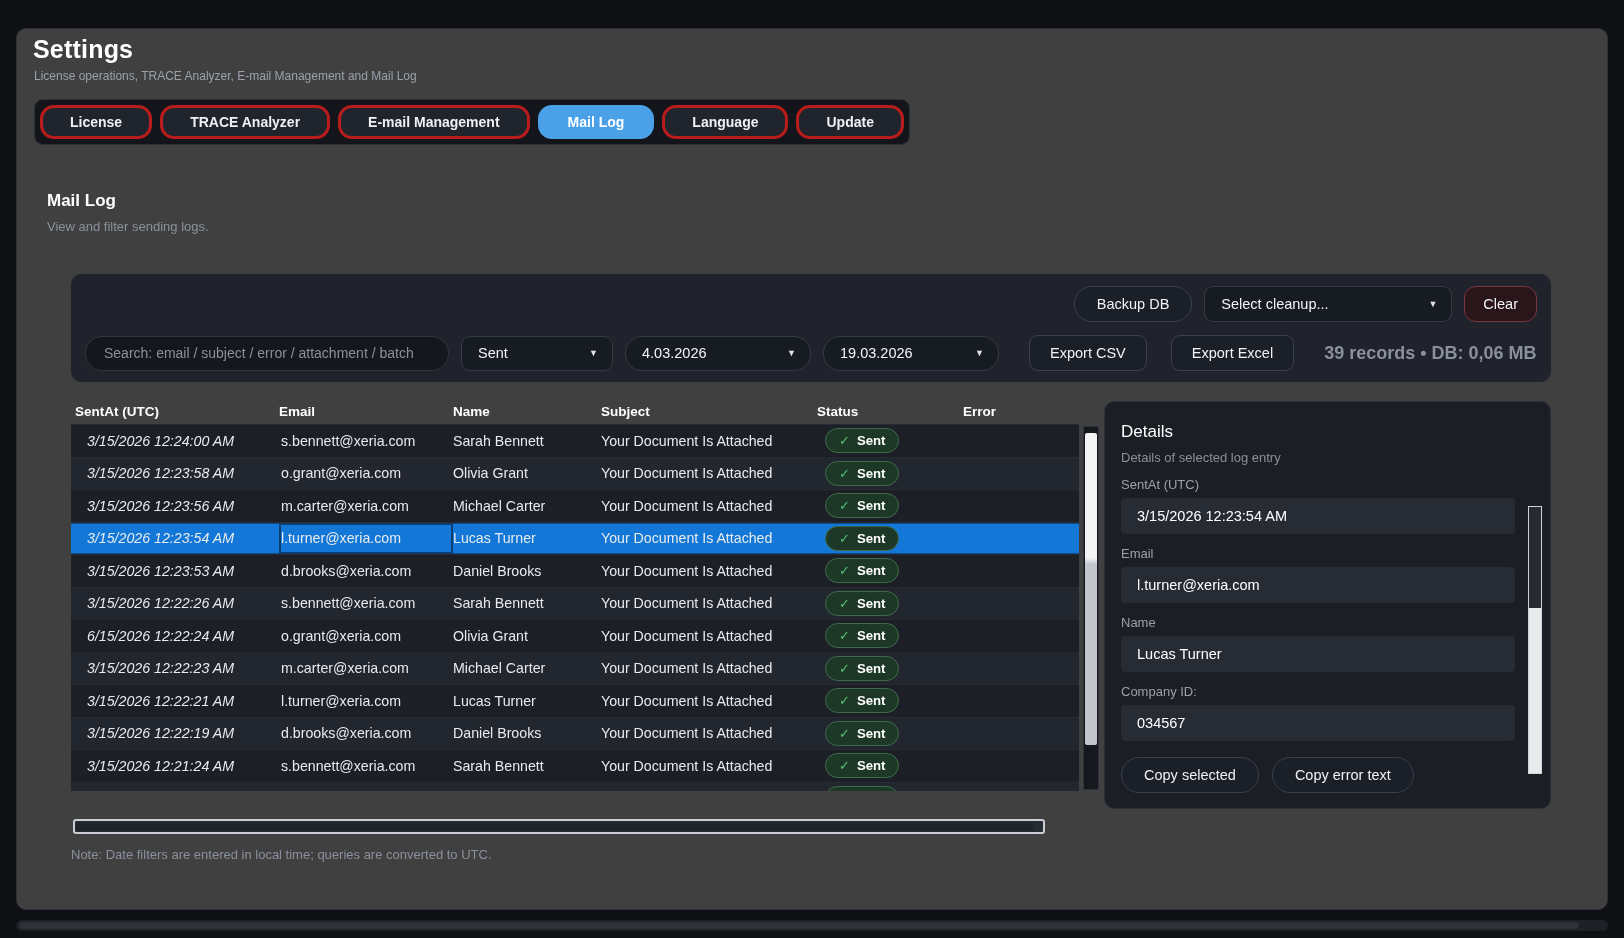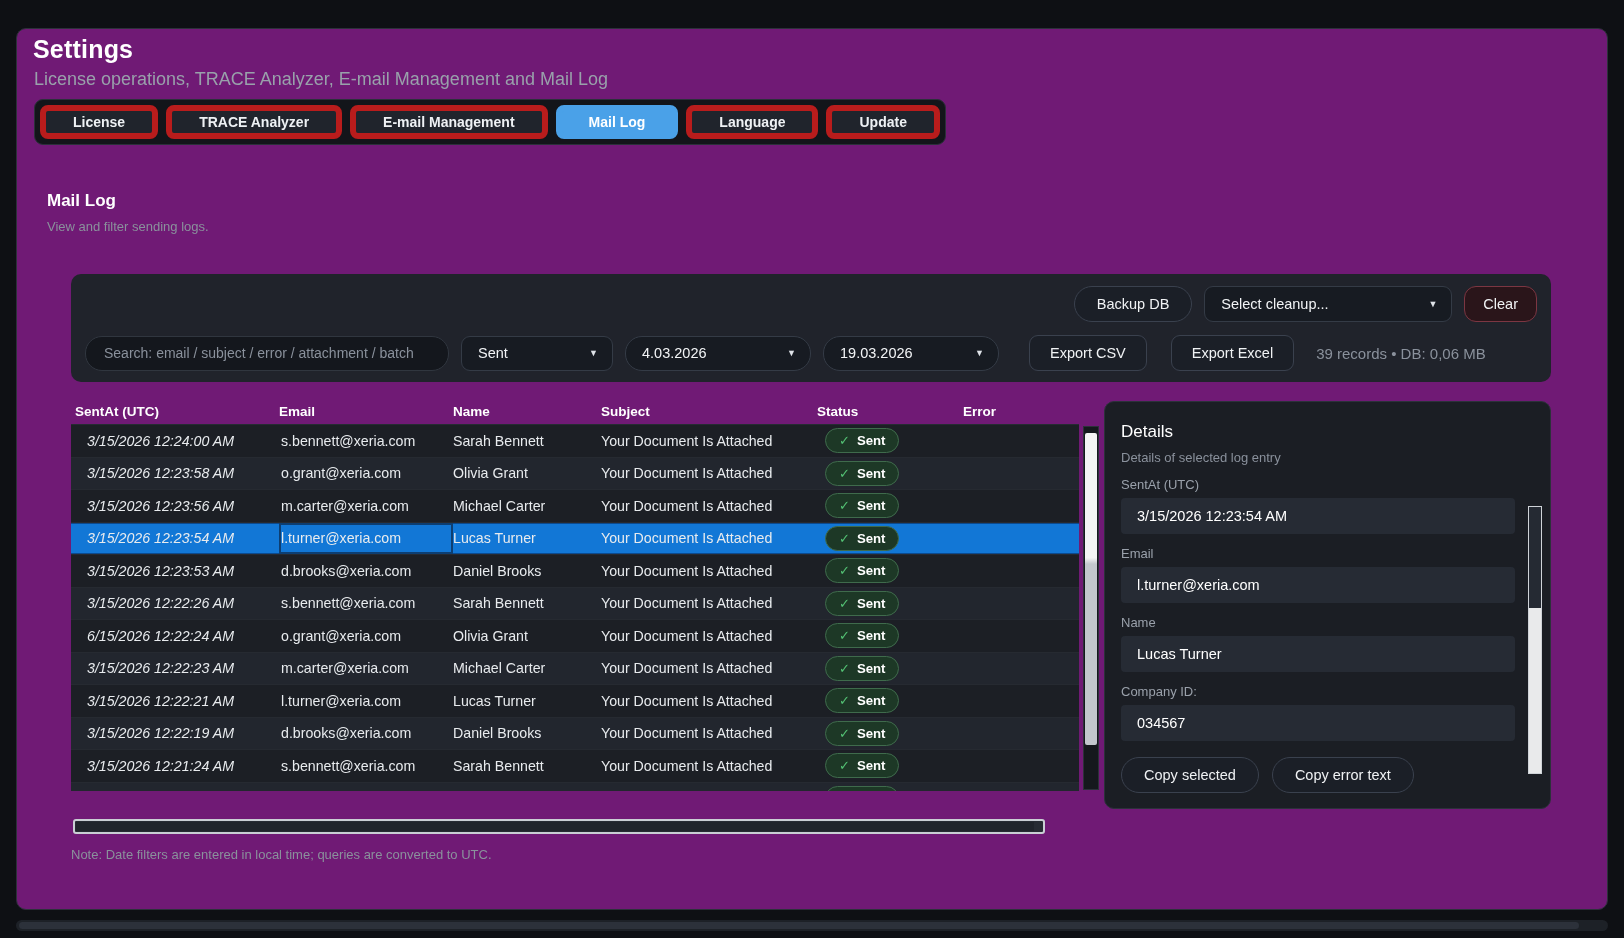--- a/index.html
+++ b/index.html
@@ -5,34 +5,34 @@
   * { box-sizing: border-box; margin: 0; padding: 0; }
   html,body { width:1624px; height:938px; overflow:hidden; }
   body {
     background:#0e1014;
     font-family:"Liberation Sans","DejaVu Sans",sans-serif;
     color:#e9ecef;
     position:relative;
   }
   .card {
     position:absolute; left:16px; top:28px; width:1592px; height:882px;
-    background:#701a75; border:1px solid #2c313a; border-radius:10px;
+    background:#404040; border:1px solid #2c313a; border-radius:10px;
   }
   
   .page-title { position:absolute; left:16px; top:6px; font-size:25px; font-weight:700; color:#ffffff; letter-spacing:.2px; }
-  .page-sub   { position:absolute; left:17px; top:40px; font-size:18px; color:#99a1ab; }
+  .page-sub   { position:absolute; left:17px; top:40px; font-size:12px; color:#99a1ab; }
   
   .tab-bar {
     position:absolute; left:17px; top:70px; display:inline-flex; gap:8px;
     padding:5px; background:#13151a; border:1px solid #2b303a; border-radius:9px;
   }
   .tab {
     height:34px; padding:0 27px; display:flex; align-items:center; justify-content:center;
-    border-radius:8px; font-weight:700; font-size:14px; color:#eef1f4;
-    background:#20242c; border:6px solid #b91c1c; cursor:pointer; white-space:nowrap;
+    border-radius:14px; font-weight:700; font-size:14px; color:#eef1f4;
+    background:#20242c; border:3px solid #b91c1c; cursor:pointer; white-space:nowrap;
   }
   .tab.active { background:#4aa1e8; border-color:#4aa1e8; color:#ffffff; }
   
   .section-title { position:absolute; left:30px; top:162px; font-size:17px; font-weight:700; color:#ffffff; }
   .section-sub   { position:absolute; left:30px; top:190px; font-size:13px; color:#8a919c; }
   
   .filters { position:absolute; left:54px; top:245px; width:1480px; height:108px; background:#20232b; border-radius:10px; }
   .filters-row-top { position:absolute; right:14px; top:12px; display:flex; gap:12px; align-items:center; }
   .filters-row-bottom { position:absolute; left:14px; top:61px; display:flex; gap:12px; align-items:center; width:1452px; }
   .btn {
@@ -53,21 +53,21 @@
   .select.status  { width:152px; height:35px; }
   .select.date    { border-radius:17px; height:35px; }
   .select.date1   { width:186px;gap:21px; }
   .select.date2   { width:176px; }
   .search {
     width:364px; height:35px; border-radius:17px; background:#14171d;
     border:1px solid #30363f; color:#c7ccd3; padding:0 18px; font-size:14px;
     font-family:inherit; outline:none;
   }
   .search::placeholder { color:#8a919c; }
-  .records { margin-left:10px; color:#8a919c; font-size:15px; white-space:nowrap; }
+  .records { margin-left:18px; color:#8a919c; font-size:18px; white-space:nowrap;font-weight:bold; }
   
   .log-table { position:absolute; left:54px; top:370px; width:1028px; }
   .thead {
     display:grid; grid-template-columns:204px 174px 148px 216px 146px 1fr;
     height:25px; align-items:center; padding-left:4px; width:1008px;
   }
   .th { font-size:13.5px; font-weight:700; color:#ffffff; }
   .tbody { position:relative; width:1008px; height:367px; overflow:hidden; border-top:1px solid #262b33; }
   .tr {
     display:grid; grid-template-columns:204px 174px 148px 216px 146px 1fr;

